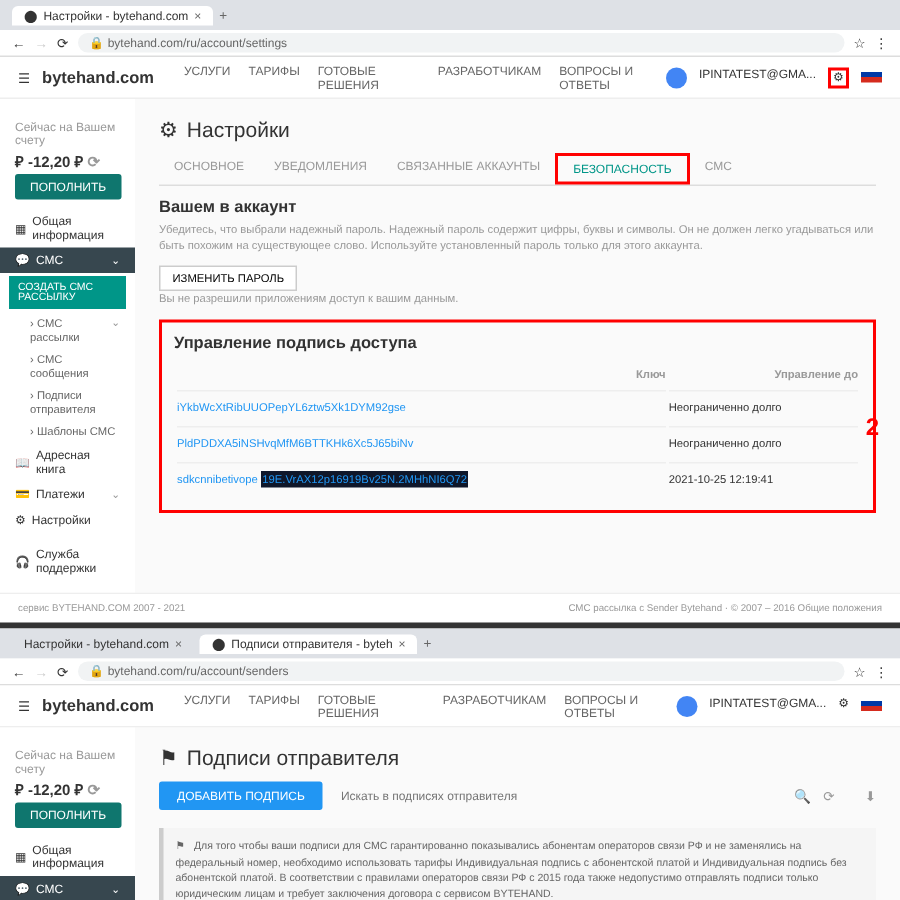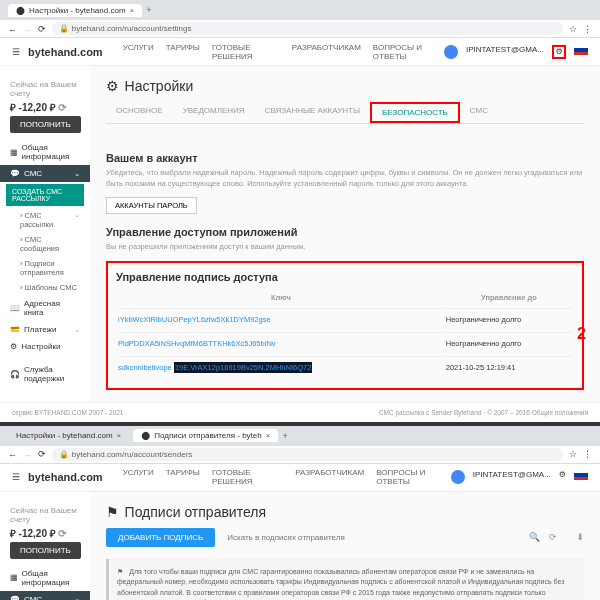--- a/index.html
+++ b/index.html
@@ -14,38 +14,38 @@
 .nav-menu{display:flex;gap:12px;font-size:8px;color:#666;flex:1}
 .nav-item{cursor:pointer}
 .user-area{display:flex;align-items:flex-start;gap:8px;font-size:8px}
 .avatar{width:14px;height:14px;border-radius:50%;background:#4285f4}
 .gear{width:14px;height:14px;border:2px solid red;display:flex;align-items:center;justify-content:center}
 .flag{width:14px;height:10px;background:linear-gradient(#fff 33%,#0039a6 33%,#0039a6 66%,#d52b1e 66%)}
 .main{display:flex}
 .sidebar{width:90px;background:#fff;padding:8px 0}
 .balance-box{padding:6px 10px;font-size:8px}
 .balance-amt{font-weight:bold;font-size:10px;margin:2px 0}
-.btn-primary{background:#404040;color:#fff;border:none;padding:4px 10px;border-radius:2px;font-size:8px;cursor:pointer}
+.btn-primary{background:#0f766e;color:#fff;border:none;padding:4px 10px;border-radius:2px;font-size:8px;cursor:pointer}
 .sb-item{padding:4px 10px;font-size:8px;display:flex;align-items:center;gap:4px;cursor:pointer;color:#333}
 .sb-item.dark{background:#37474f;color:#fff}
 .sb-item.teal{background:#009688;color:#fff;font-size:7px;padding:4px 6px;margin:2px 6px}
 .sb-sub{padding:3px 10px 3px 20px;font-size:7.5px;color:#666;cursor:pointer;display:flex;justify-content:space-between}
 .content{flex:1;padding:12px 16px;background:#fafafa}
 .page-title{font-size:14px;font-weight:normal;display:flex;align-items:center;gap:6px;margin-bottom:8px}
-.tabs{display:flex;gap:0;border-bottom:1px solid #ddd;margin-bottom:28px;font-size:8px}
+.tabs{display:flex;gap:0;border-bottom:1px solid #ddd;margin-bottom:8px;font-size:8px}
 .tab-item{padding:4px 10px;color:#999;cursor:pointer}
 .tab-item.active{color:#009688;border-bottom:2px solid #009688}
 .tab-item.boxed{border:2px solid red}
 .section-h{font-size:11px;margin-bottom:4px}
 .section-p{font-size:7.5px;color:#999;margin-bottom:8px;line-height:1.4}
 .btn-outline{border:1px solid #ccc;background:#fff;padding:3px 8px;font-size:7.5px;cursor:pointer}
 .keys-box{border:2px solid red;padding:8px;margin-top:8px;position:relative}
 .keys-num{position:absolute;right:-4px;top:50%;color:red;font-size:16px;font-weight:bold}
 .keys-table{width:100%;font-size:7.5px}
-.keys-th{color:#999;padding:4px 0;text-align:center}
+.keys-th{color:#999;padding:4px 0;text-align:right}
 .keys-td{padding:6px 0;border-top:1px solid #eee}
 .key-link{color:#2196f3;cursor:pointer}
 .key-hl{background:#0f172a;padding:1px}
 .divider{height:4px;background:#333;margin:0}
 .btn-blue{background:#2196f3;color:#fff;border:none;padding:5px 12px;font-size:8px;cursor:pointer;border-radius:2px}
 .search-row{display:flex;align-items:center;gap:8px;margin-bottom:12px}
 .search-input{flex:1;border:none;background:transparent;font-size:8px;color:#999;padding:4px}
 .info-box{background:#f5f5f5;border-left:3px solid #ccc;padding:8px;font-size:7px;color:#666;line-height:1.5;margin-bottom:12px}
 .footer{background:#fff;padding:6px 12px;font-size:6.5px;color:#999;display:flex;justify-content:space-between;border-top:1px solid #eee}
 .chev{color:#999;font-size:7px}
@@ -145,22 +145,21 @@
         </h1>
     <div class="tabs">
       <div class="tab-item">ОСНОВНОЕ</div>
       <div class="tab-item">УВЕДОМЛЕНИЯ</div>
       <div class="tab-item">СВЯЗАННЫЕ АККАУНТЫ</div>
       <div class="tab-item active boxed">БЕЗОПАСНОСТЬ</div>
       <div class="tab-item">СМС</div>
     </div>
     <h2 class="section-h">Вашем в аккаунт</h2>
     <p class="section-p">Убедитесь, что выбрали надежный пароль. Надежный пароль содержит цифры, буквы и символы. Он не должен легко угадываться или быть похожим на существующее слово. Используйте установленный пароль только для этого аккаунта.</p>
-    <button class="btn-outline">АККАУНТЫ ПАРОЛЬ</button>
-    <h2 class="section-h" style="margin-top:12px">Управление доступом приложений</h2>
+    <button class="btn-outline">ИЗМЕНИТЬ ПАРОЛЬ</button>
     <p class="section-p">Вы не разрешили приложениям доступ к вашим данным.</p>
 
     <div class="keys-box">
       <span class="keys-num">2</span>
       <h2 class="section-h">Управление подпись доступа</h2>
       <table class="keys-table">
         <tbody>
               <tr>
                 <th class="keys-th">Ключ</th>
                 <th class="keys-th">Управление до</th>

